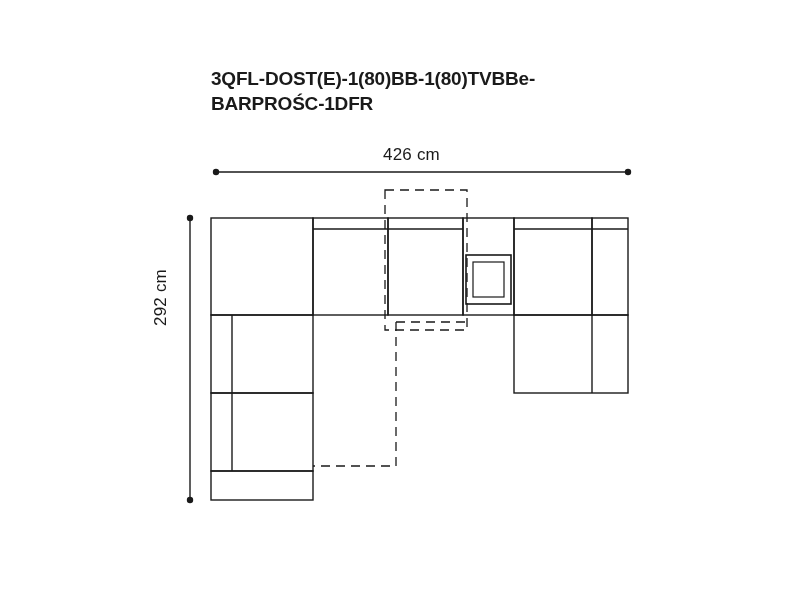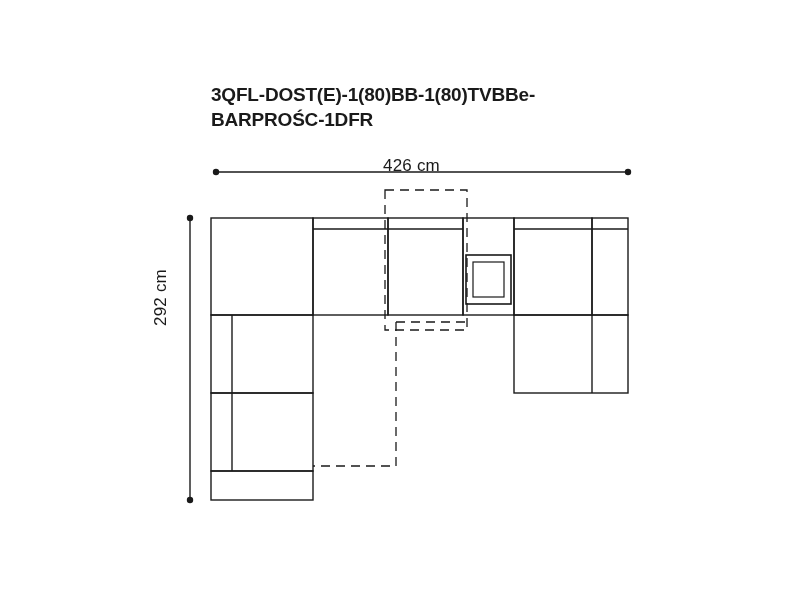--- a/index.html
+++ b/index.html
@@ -21,39 +21,37 @@
   .title {
     position: absolute;
     left: 211px;
     top: 66px;
     width: 420px;
     font-size: 19px;
     font-weight: bold;
     line-height: 25px;
     letter-spacing: -0.2px;
     color: #1a1a1a;
-    margin-top: 16px;
   }
   .diagram {
     position: absolute;
     left: 0;
     top: 0;
     width: 800px;
     height: 600px;
   }
   .dim-label {
     position: absolute;
     font-size: 17px;
     color: #1a1a1a;
     letter-spacing: 0.2px;
   }
   #width-label {
     left: 383px;
     top: 145px;
-    margin-top: 11px;
   }
   #height-label {
     left: 151px;
     top: 326px;
     transform: rotate(-90deg);
     transform-origin: left top;
     white-space: nowrap;
   }
 </style>
 </head>

